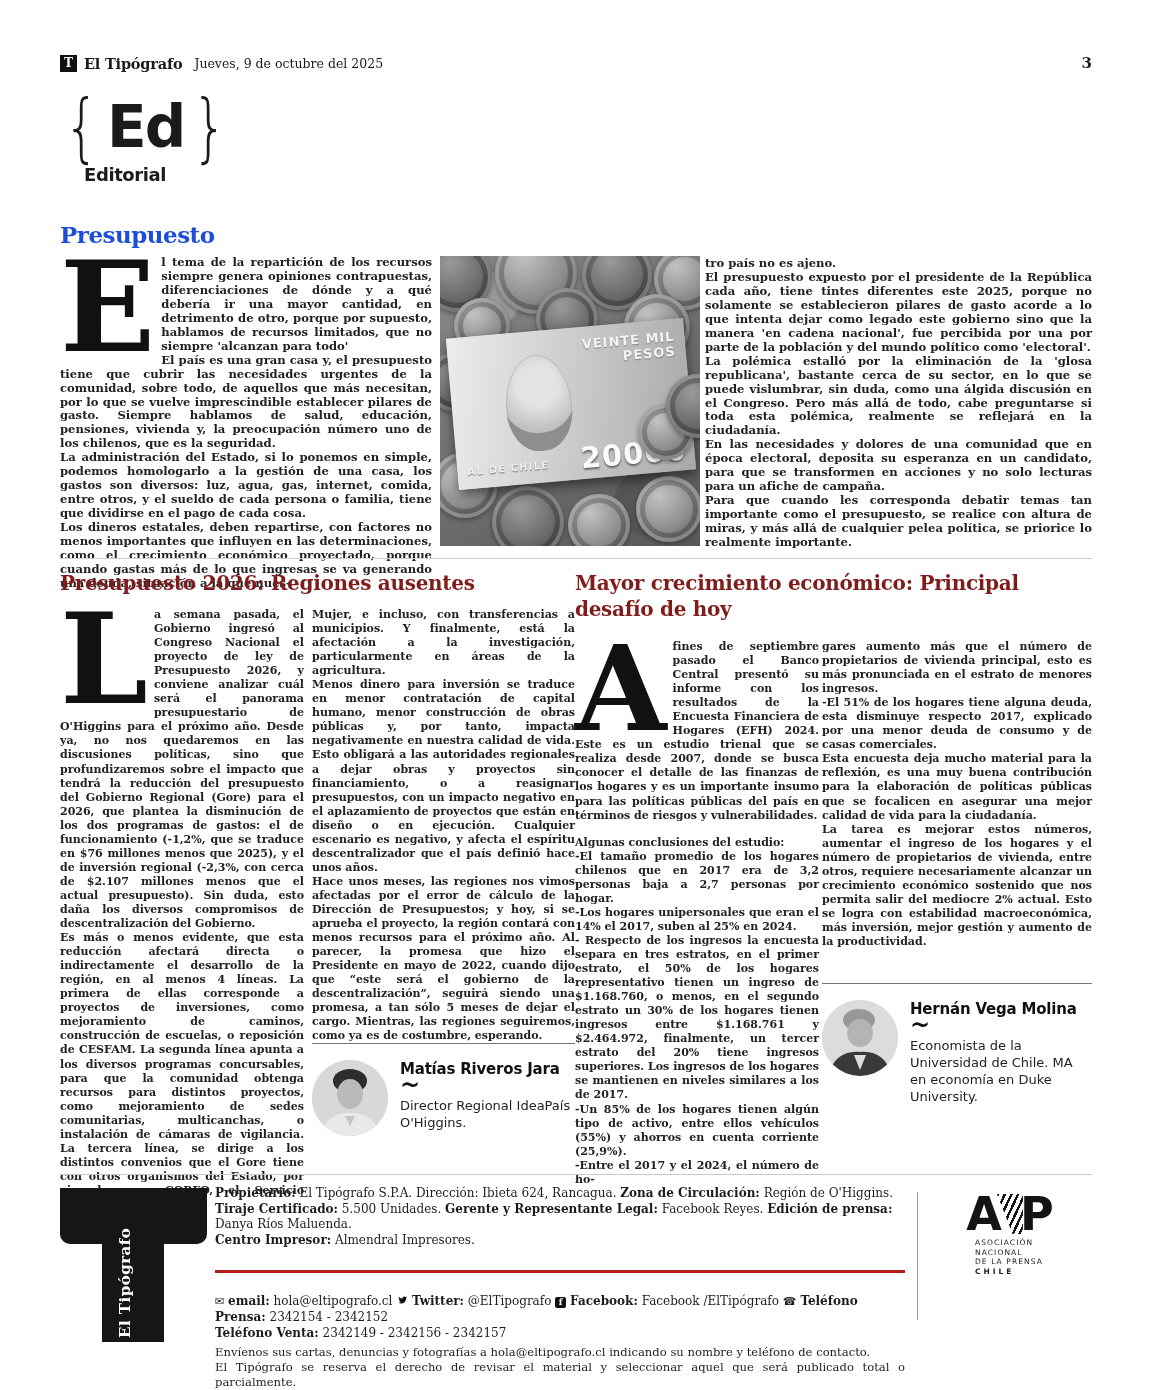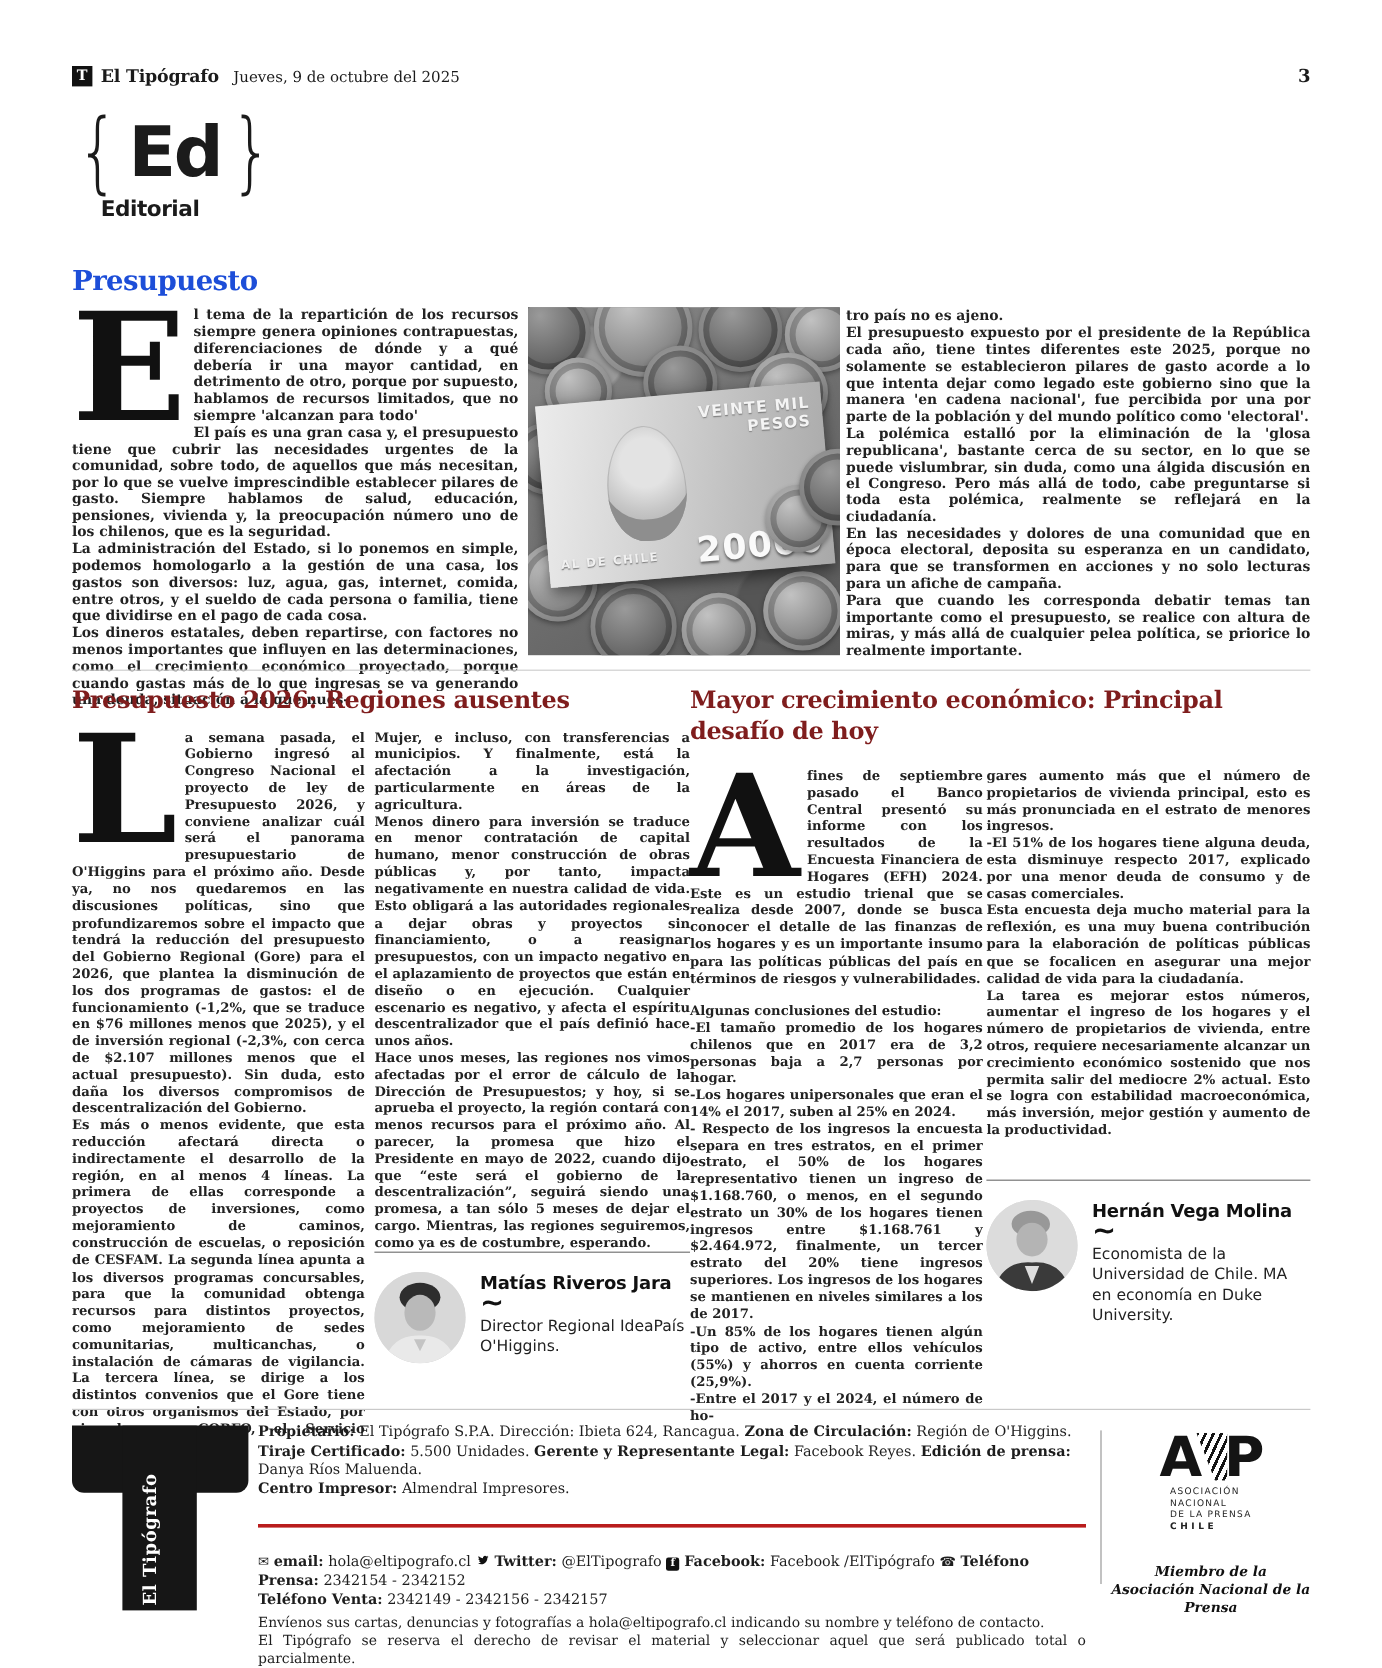--- a/index.html
+++ b/index.html
@@ -297,19 +297,15 @@
       <span class="anp-n"></span>
       <span class="anp-letter">P</span>
     </div>
     <br>
     <div class="anp-lines">
       <div>ASOCIACIÓN</div>
       <div>NACIONAL</div>
       <div>DE LA PRENSA</div>
       <div class="chile">CHILE</div>
     </div>
-    <div class="anp-member">
-      <div>Miembro de la</div>
-      <div>Asociación Nacional de la Prensa</div>
-    </div>
   </div>
 
 </div>
 
 </body></html>

